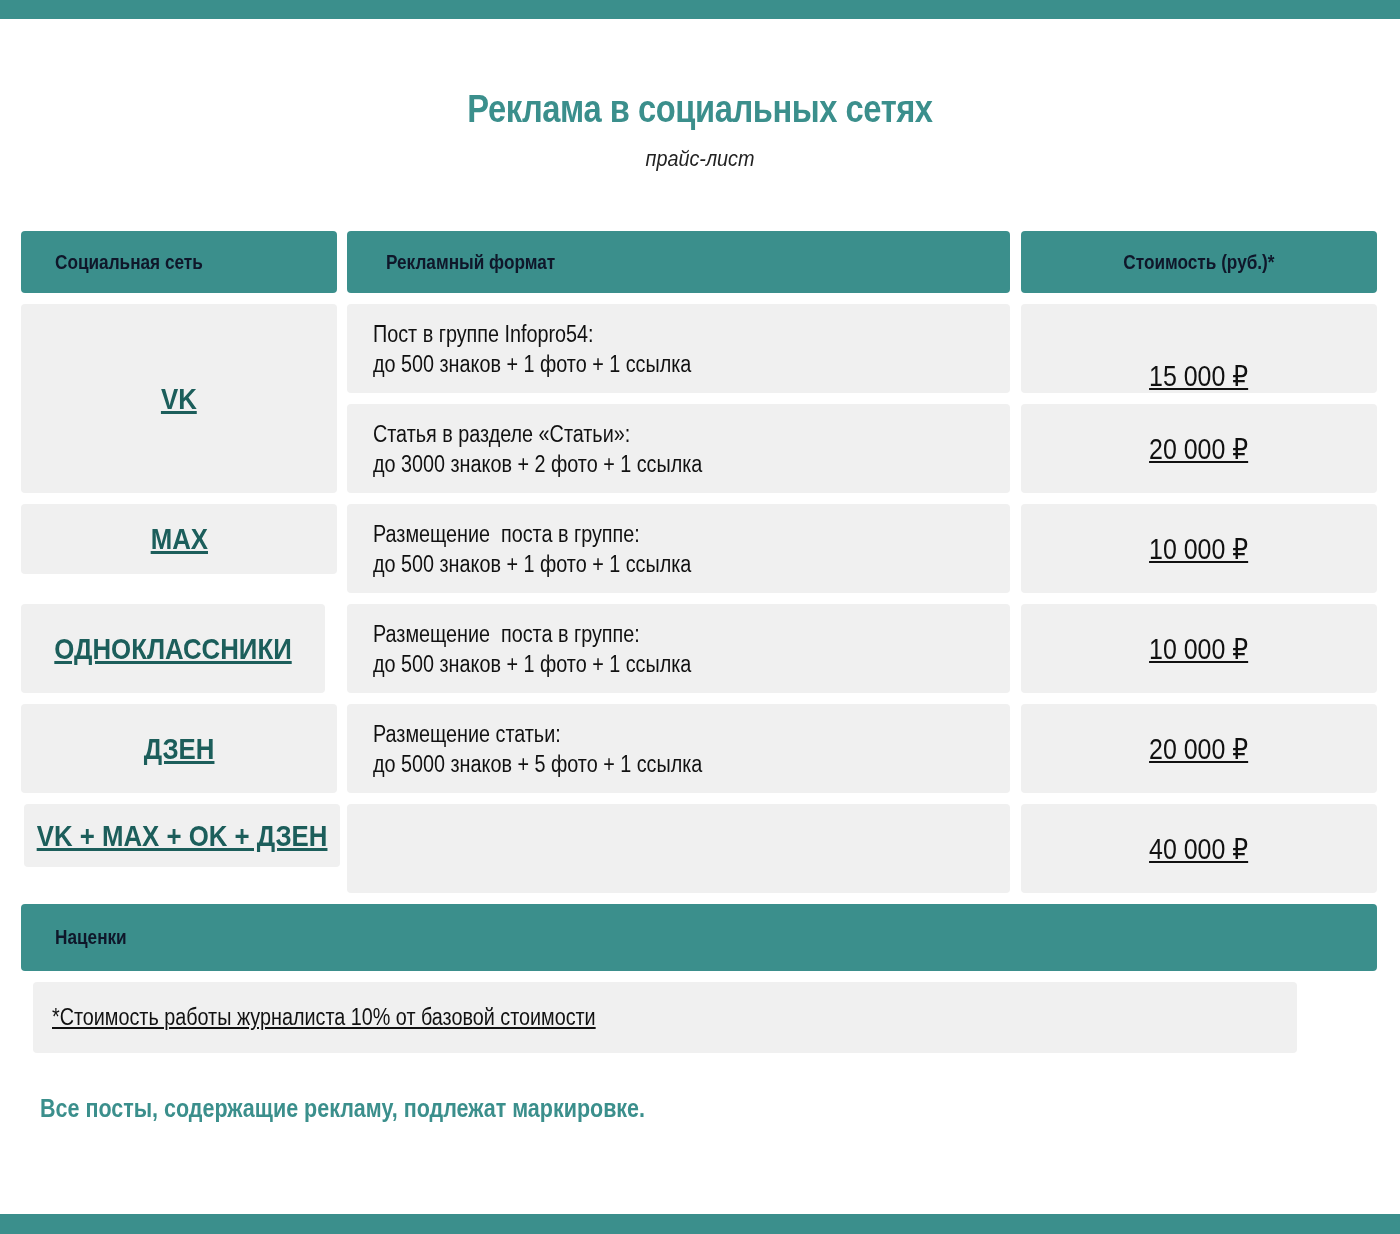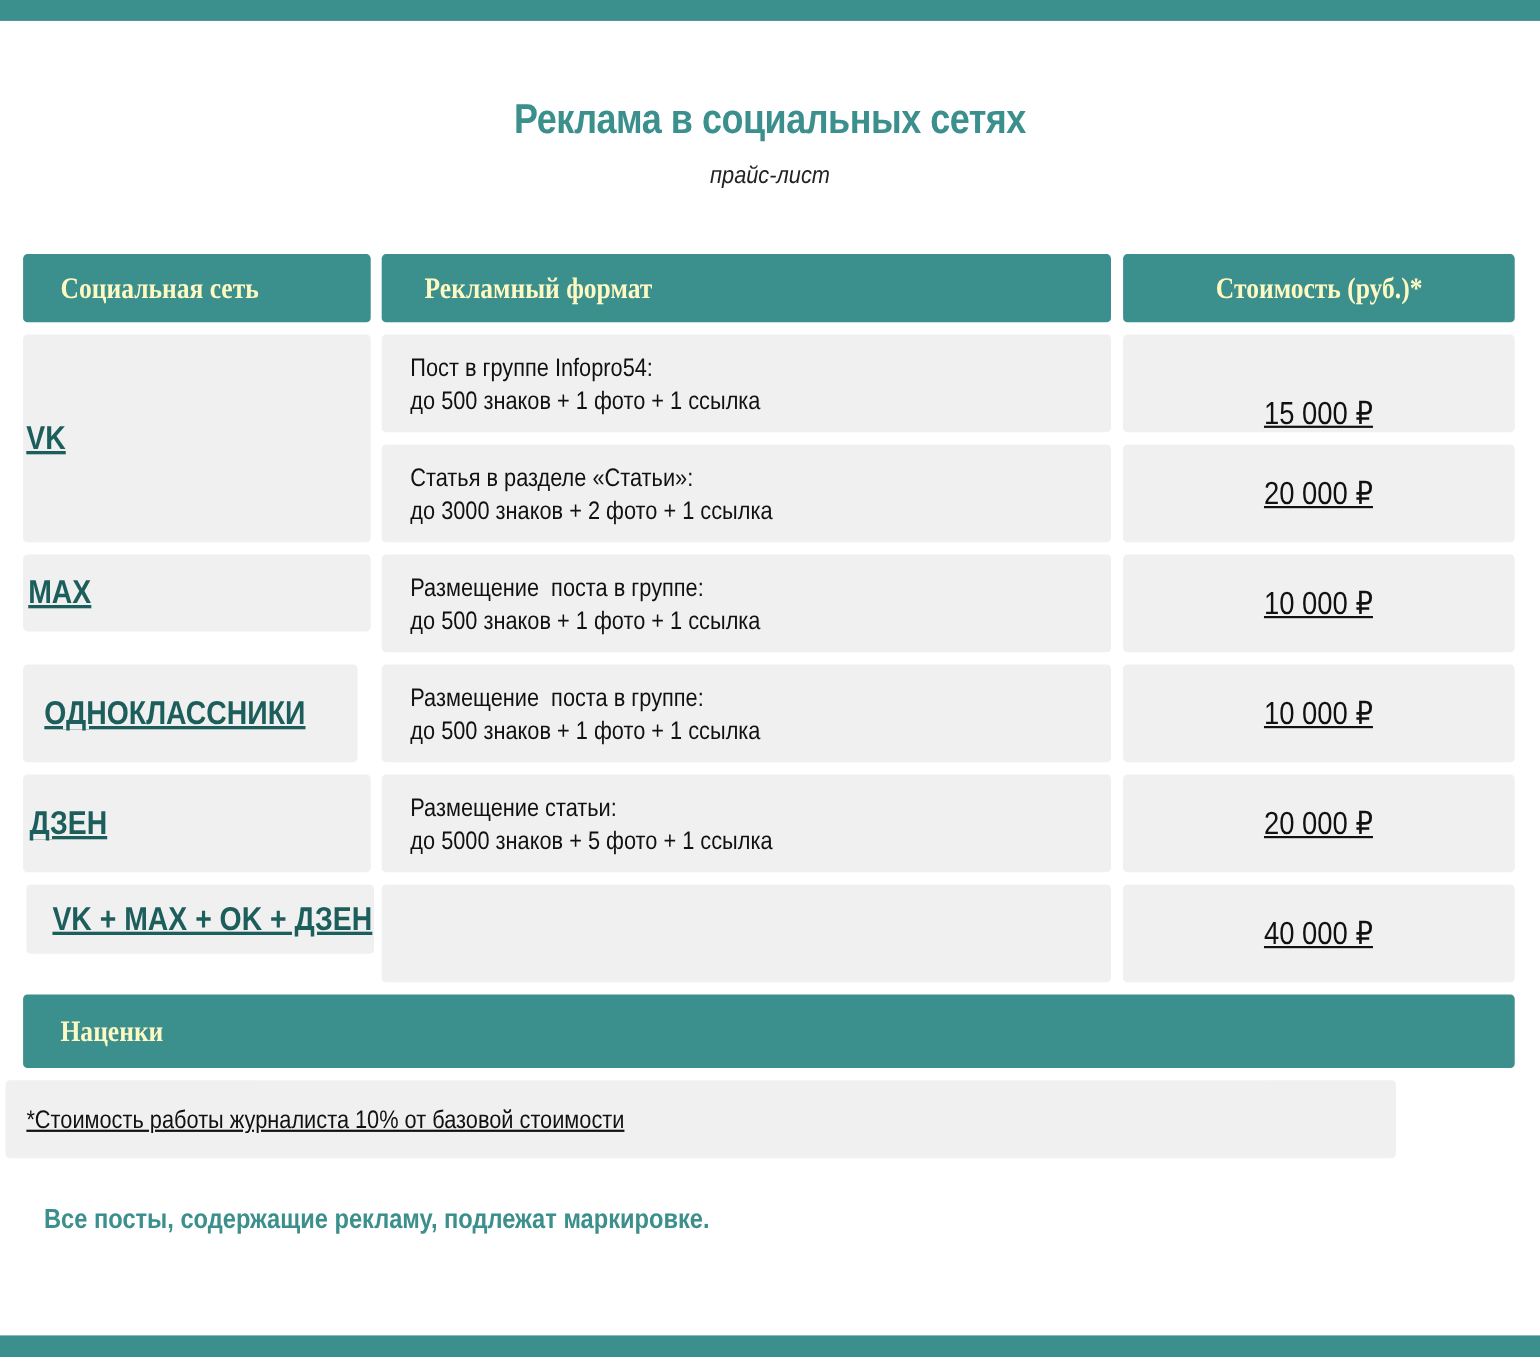--- a/index.html
+++ b/index.html
@@ -14,26 +14,26 @@
     position:absolute; top:88px; left:0; width:1400px; text-align:center;
     color:#3b8f8c; font-size:38px; font-weight:bold; letter-spacing:-0.5px;
     transform:scaleX(0.86); transform-origin:center;
   }
   .subtitle {
     position:absolute; top:146px; left:0; width:1400px; text-align:center;
     color:#222; font-size:22px; font-style:italic;
     transform:scaleX(0.9); transform-origin:center;
   }
   .box { position:absolute; border-radius:4px; box-sizing:border-box; display:flex; align-items:center; }
-  .hdr { background:#3b8f8c; color:#fef9c3; font-size:27px; font-weight:bold;font-family:Liberation Serif, serif; }
+  .hdr { background:#3b8f8c; color:#0f172a; font-size:20px; font-weight:bold; }
   .cell { background:#f0f0f0;text-decoration:underline; }
   .cond { display:inline-block; transform:scaleX(0.86); white-space:nowrap; }
   .cond.left { transform-origin:left center; }
   .cond.center { transform-origin:center center; }
-  .net { justify-content:flex-start; color:#1c5e5b; font-size:30px; font-weight:bold; }
+  .net { justify-content:center; color:#1c5e5b; font-size:30px; font-weight:bold; }
   .fmt { padding-left:26px; color:#111; font-size:23px; line-height:30px; }
   .fmt .cond { white-space:pre; }
   .price { justify-content:center; color:#111; font-size:29px; }
   .note { padding-left:19px; color:#111; font-size:23px; }
   .footer-note {
     position:absolute; top:1094px; left:40px; color:#3b8f8c; font-size:25px; font-weight:bold;
   }
 </style>
 </head>
 <body>
@@ -105,21 +105,21 @@
   <span class="cond center">VK + MAX + OK + ДЗЕН</span>
 </div>
 <div class="box cell fmt" style="left:347px;top:804px;width:663px;height:89px;"></div>
 <div class="box cell price" style="left:1021px;top:804px;width:356px;height:89px;">
   <span class="cond center">40 000 ₽</span>
 </div>
 
 <div class="box hdr" style="left:21px;top:904px;width:1356px;height:67px;padding-left:34px;">
   <span class="cond left">Наценки</span>
 </div>
-<div class="box cell note" style="left:5px;top:982px;width:1264px;height:71px;">
+<div class="box cell note" style="left:33px;top:982px;width:1264px;height:71px;">
   <span class="cond left">*Стоимость работы журналиста 10% от базовой стоимости</span>
 </div>
 
 <div class="footer-note">
   <span class="cond left">Все посты, содержащие рекламу, подлежат маркировке.</span>
 </div>
 
 <div class="bar bottom"></div>
 
 </body></html>

